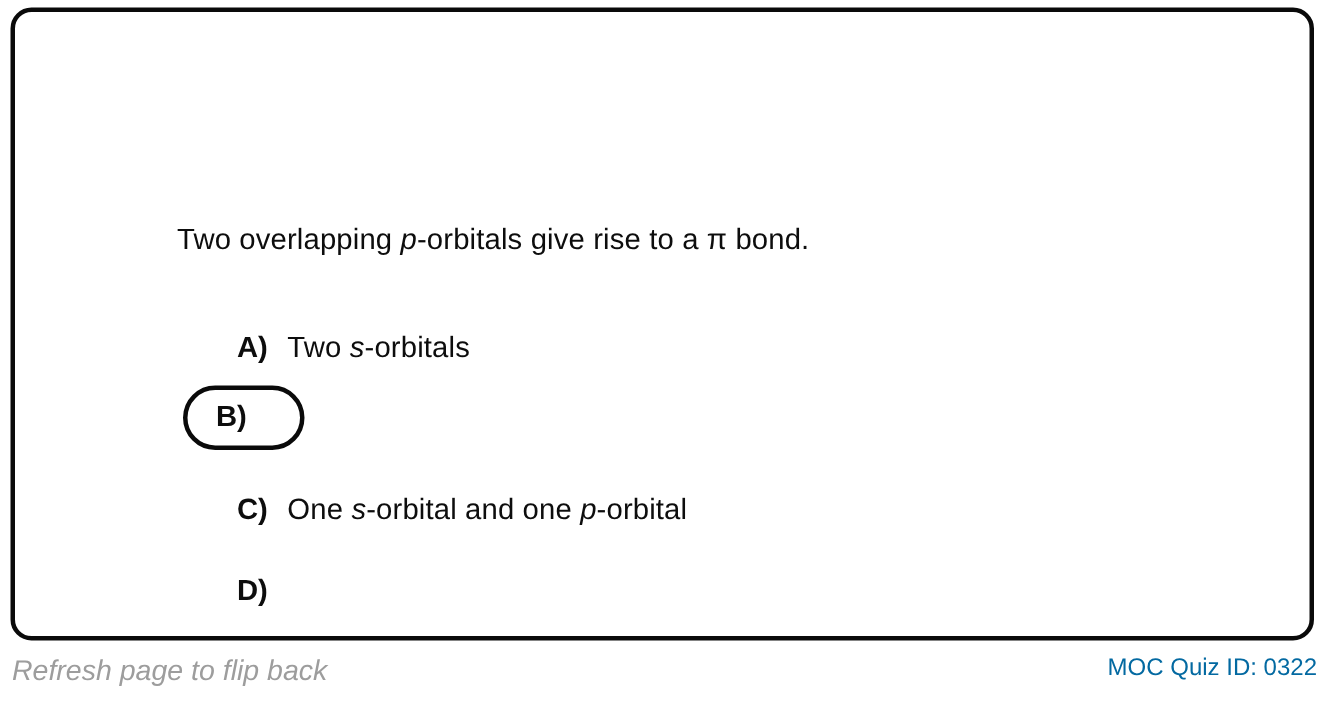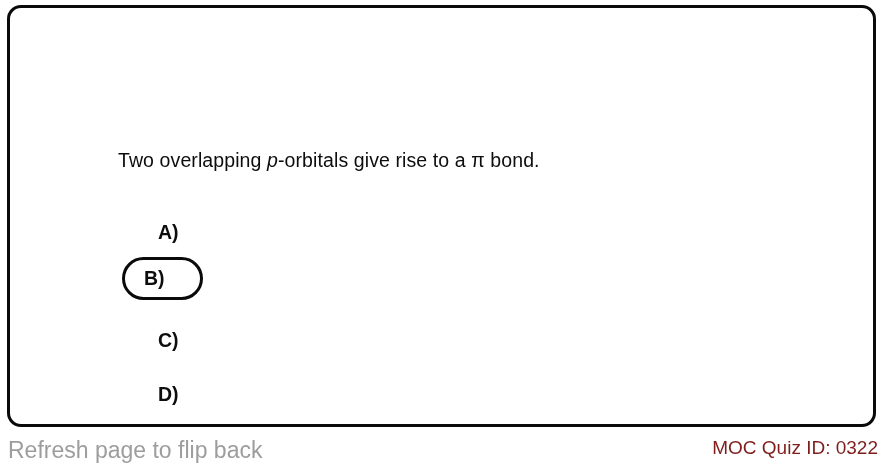--- a/index.html
+++ b/index.html
@@ -109,57 +109,60 @@
     position: absolute;
     left: 0;
     top: 437px;
     width: 890px;
     height: 28px;
   }
   .footer-left {
     position: absolute;
     left: 8px;
     top: 0;
-    font-size: 23px;
+    font-size: 19px;
+    font-style: italic;
     color: #9d9d9d;
     white-space: nowrap;
   }
   .footer-right {
     position: absolute;
     right: 12px;
     top: 0;
-    font-size: 19px;
-    color: #7f1d1d;
+    font-size: 16px;
+    color: #0369a1;
     white-space: nowrap;
   }
 </style>
 </head>
 <body>
 
 <div class="page">
 
   <div class="card">
     <div class="card-body">
 
       <div class="question">
         <span>Two overlapping </span><span class="it">p</span><span>-orbitals give rise to a π bond.</span>
       </div>
 
       <div class="options">
 
         <div class="option opt-a">
           <span class="opt-letter">A)</span>
+          <span class="opt-text"><span>Two </span><span class="it">s</span><span>-orbitals</span></span>
         </div>
 
         <div class="option opt-b selected">
           <span class="opt-letter">B)</span>
         </div>
 
         <div class="option opt-c">
           <span class="opt-letter">C)</span>
+          <span class="opt-text"><span>One </span><span class="it">s</span><span>-orbital and one </span><span class="it">p</span><span>-orbital</span></span>
         </div>
 
         <div class="option opt-d">
           <span class="opt-letter">D)</span>
         </div>
 
       </div>
     </div>
   </div>
 

